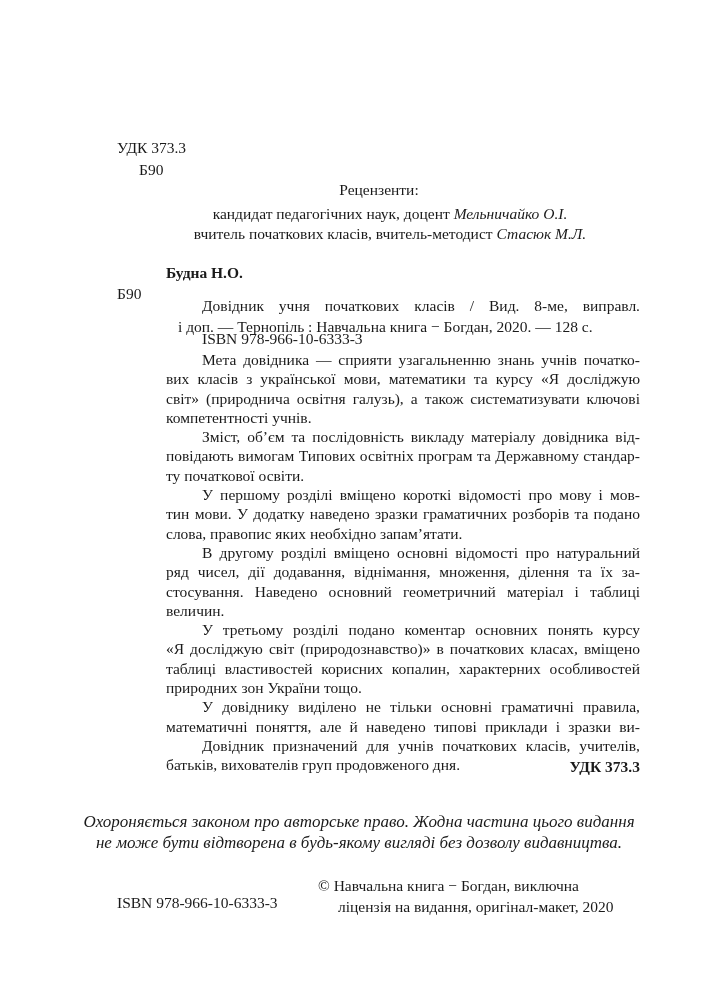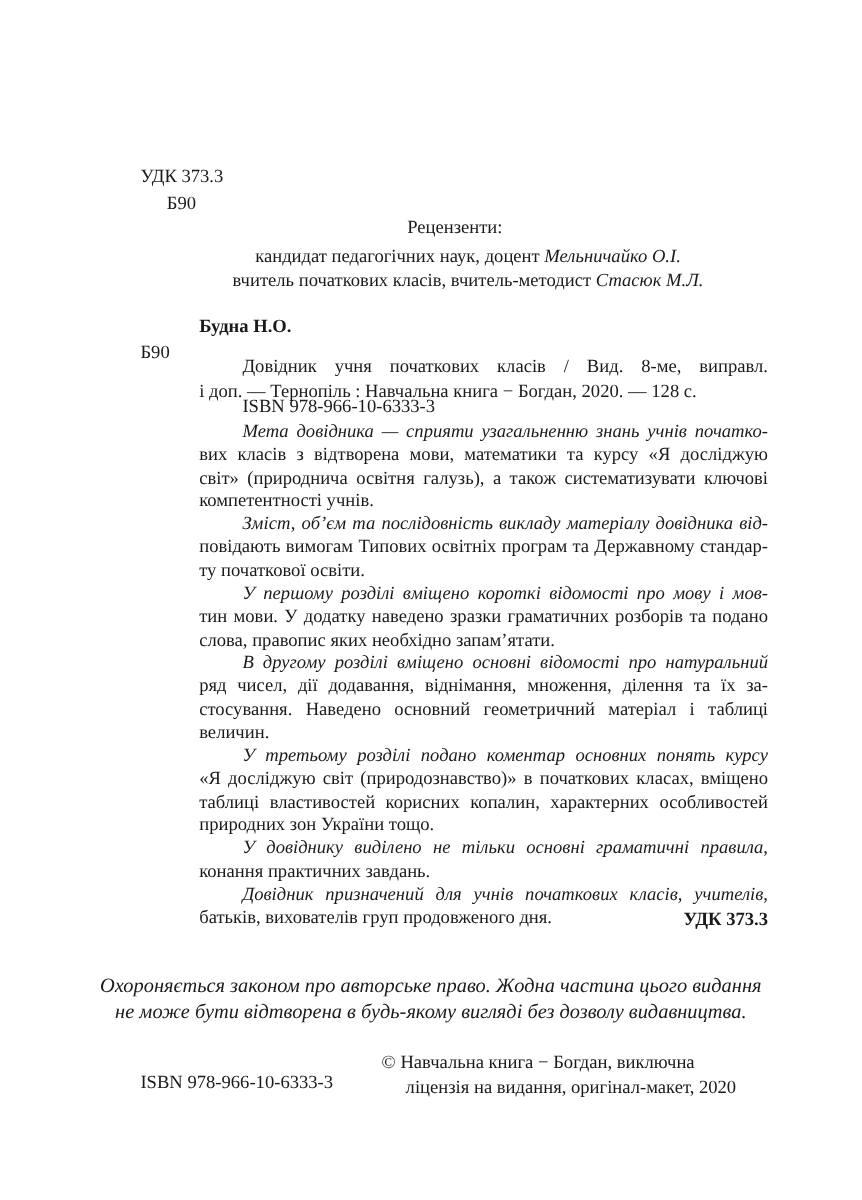--- a/index.html
+++ b/index.html
@@ -10,27 +10,27 @@
   .udk-top div:nth-child(2) { padding-left:22px; }
   .reviewers-title { left:0; width:718px; text-align:center; top:181px; padding-left:40px; box-sizing:border-box; }
   .reviewer { left:0; width:718px; text-align:center; box-sizing:border-box; padding-left:62px; }
   .rev1 { top:205px; }
   .rev2 { top:225px; }
   .rev-name { font-style:italic; }
   .author { left:166px; top:264px; font-weight:bold; }
   .b90 { left:117px; top:285px; }
   .biblio { left:166px; top:295px; width:474px; white-space:normal; text-align:justify; text-align-last:justify; line-height:21px; }
   .biblio .l1 { text-indent:36px; display:block; }
-  .biblio .l2 { display:block; text-align-last:left; }
+  .biblio .l2 { display:block; text-align-last:left;margin-left:12px; }
   .isbn1 { left:202px; top:330px; }
   .body-text { left:166px; top:350px; width:474px; }
   .para { text-align:justify; line-height:19.3px; margin:0; }
   .para .ln { display:block; text-align:justify; text-align-last:justify; white-space:nowrap; }
   .para .ln.last { text-align-last:left; }
-  .para .ln.first { text-indent:36px;font-style:italic; }
+  .para .ln.first { text-indent:36px; }
   .udk-bottom { right:78px; top:758px; font-weight:bold; }
   .notice { left:0; width:718px; text-align:center; font-style:italic; font-size:17px; line-height:21px; }
   .notice1 { top:811px; }
   .notice2 { top:832px; }
   .isbn2 { left:117px; top:894px; }
   .copyright { left:318px; top:875px; line-height:21px; }
   .copyright .c2 { padding-left:20px; }
 </style>
 </head>
 <body>
@@ -55,21 +55,21 @@
 <div class="abs b90">Б90</div>
 <div class="abs biblio">
   <span class="l1">Довідник учня початкових класів / Вид. 8-ме, виправл.</span>
   <span class="l2">і доп. — Тернопіль : Навчальна книга − Богдан, 2020. — 128 с.</span>
 </div>
 <div class="abs isbn1">ISBN 978-966-10-6333-3</div>
 
 <div class="abs body-text" id="annotation">
     <p class="para">
       <span class="ln first">Мета довідника — сприяти узагальненню знань учнів початко-</span>
-      <span class="ln">вих класів з відтворена мови, математики та курсу «Я досліджую</span>
+      <span class="ln">вих класів з української мови, математики та курсу «Я досліджую</span>
       <span class="ln">світ» (природнича освітня галузь), а також систематизувати ключові</span>
       <span class="ln last">компетентності учнів.</span>
     </p>
     <p class="para">
       <span class="ln first">Зміст, об’єм та послідовність викладу матеріалу довідника від-</span>
       <span class="ln">повідають вимогам Типових освітніх програм та Державному стандар-</span>
       <span class="ln last">ту початкової освіти.</span>
     </p>
     <p class="para">
       <span class="ln first">У першому розділі вміщено короткі відомості про мову і мов-</span>
@@ -83,21 +83,21 @@
       <span class="ln last">величин.</span>
     </p>
     <p class="para">
       <span class="ln first">У третьому розділі подано коментар основних понять курсу</span>
       <span class="ln">«Я досліджую світ (природознавство)» в початкових класах, вміщено</span>
       <span class="ln">таблиці властивостей корисних копалин, характерних особливостей</span>
       <span class="ln last">природних зон України тощо.</span>
     </p>
     <p class="para">
       <span class="ln first">У довіднику виділено не тільки основні граматичні правила,</span>
-      <span class="ln last">конання практичних завдань.</span>
+      <span class="ln">математичні поняття, але й наведено типові приклади і зразки ви-</span>
     </p>
     <p class="para">
       <span class="ln first">Довідник призначений для учнів початкових класів, учителів,</span>
       <span class="ln last">батьків, вихователів груп продовженого дня.</span>
     </p>
   </div>
 
 <div class="abs udk-bottom">УДК 373.3</div>
 
 <div class="abs notice notice1">Охороняється законом про авторське право. Жодна частина цього видання</div>

